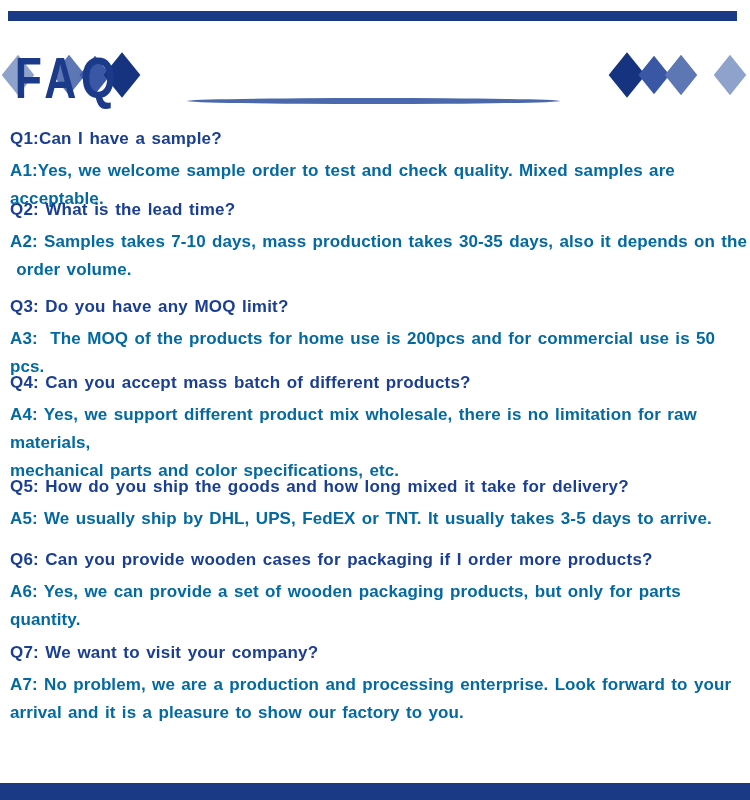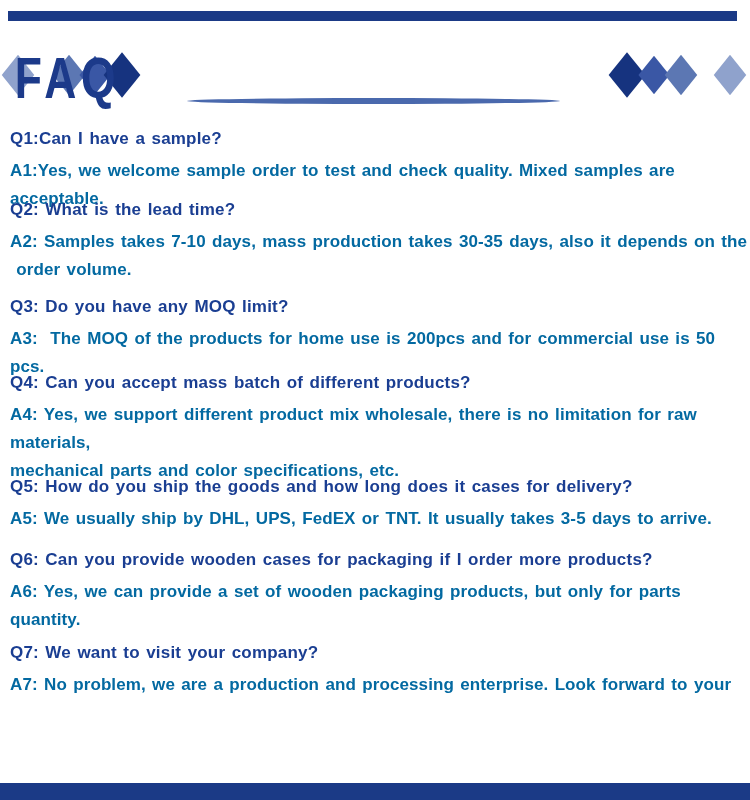--- a/index.html
+++ b/index.html
@@ -103,35 +103,36 @@
 
   <div class="faq-block b4">
     <div class="q">Q4: Can you accept mass batch of different products?</div>
     <div class="a-wrap">
       <div class="a-line">A4: Yes, we support different product mix wholesale, there is no limitation for raw materials,</div>
       <div class="a-line">mechanical parts and color specifications, etc.</div>
     </div>
   </div>
 
   <div class="faq-block b5">
-    <div class="q">Q5: How do you ship the goods and how long does it cases for delivery?</div>
+    <div class="q">Q5: How do you ship the goods and how long mixed it take for delivery?</div>
     <div class="a-wrap">
       <div class="a-line">A5: We usually ship by DHL, UPS, FedEX or TNT. It usually takes 3-5 days to arrive.</div>
     </div>
   </div>
 
   <div class="faq-block b6">
     <div class="q">Q6: Can you provide wooden cases for packaging if I order more products?</div>
     <div class="a-wrap">
       <div class="a-line">A6: Yes, we can provide a set of wooden packaging products, but only for parts quantity.</div>
     </div>
   </div>
 
   <div class="faq-block b7">
     <div class="q">Q7: We want to visit your company?</div>
     <div class="a-wrap">
       <div class="a-line">A7: No problem, we are a production and processing enterprise. Look forward to your</div>
+      <div class="a-line">arrival and it is a pleasure to show our factory to you.</div>
     </div>
   </div>
 
   <div id="bottom-bar" class="bar"></div>
 
 </div>
 
 </body></html>

